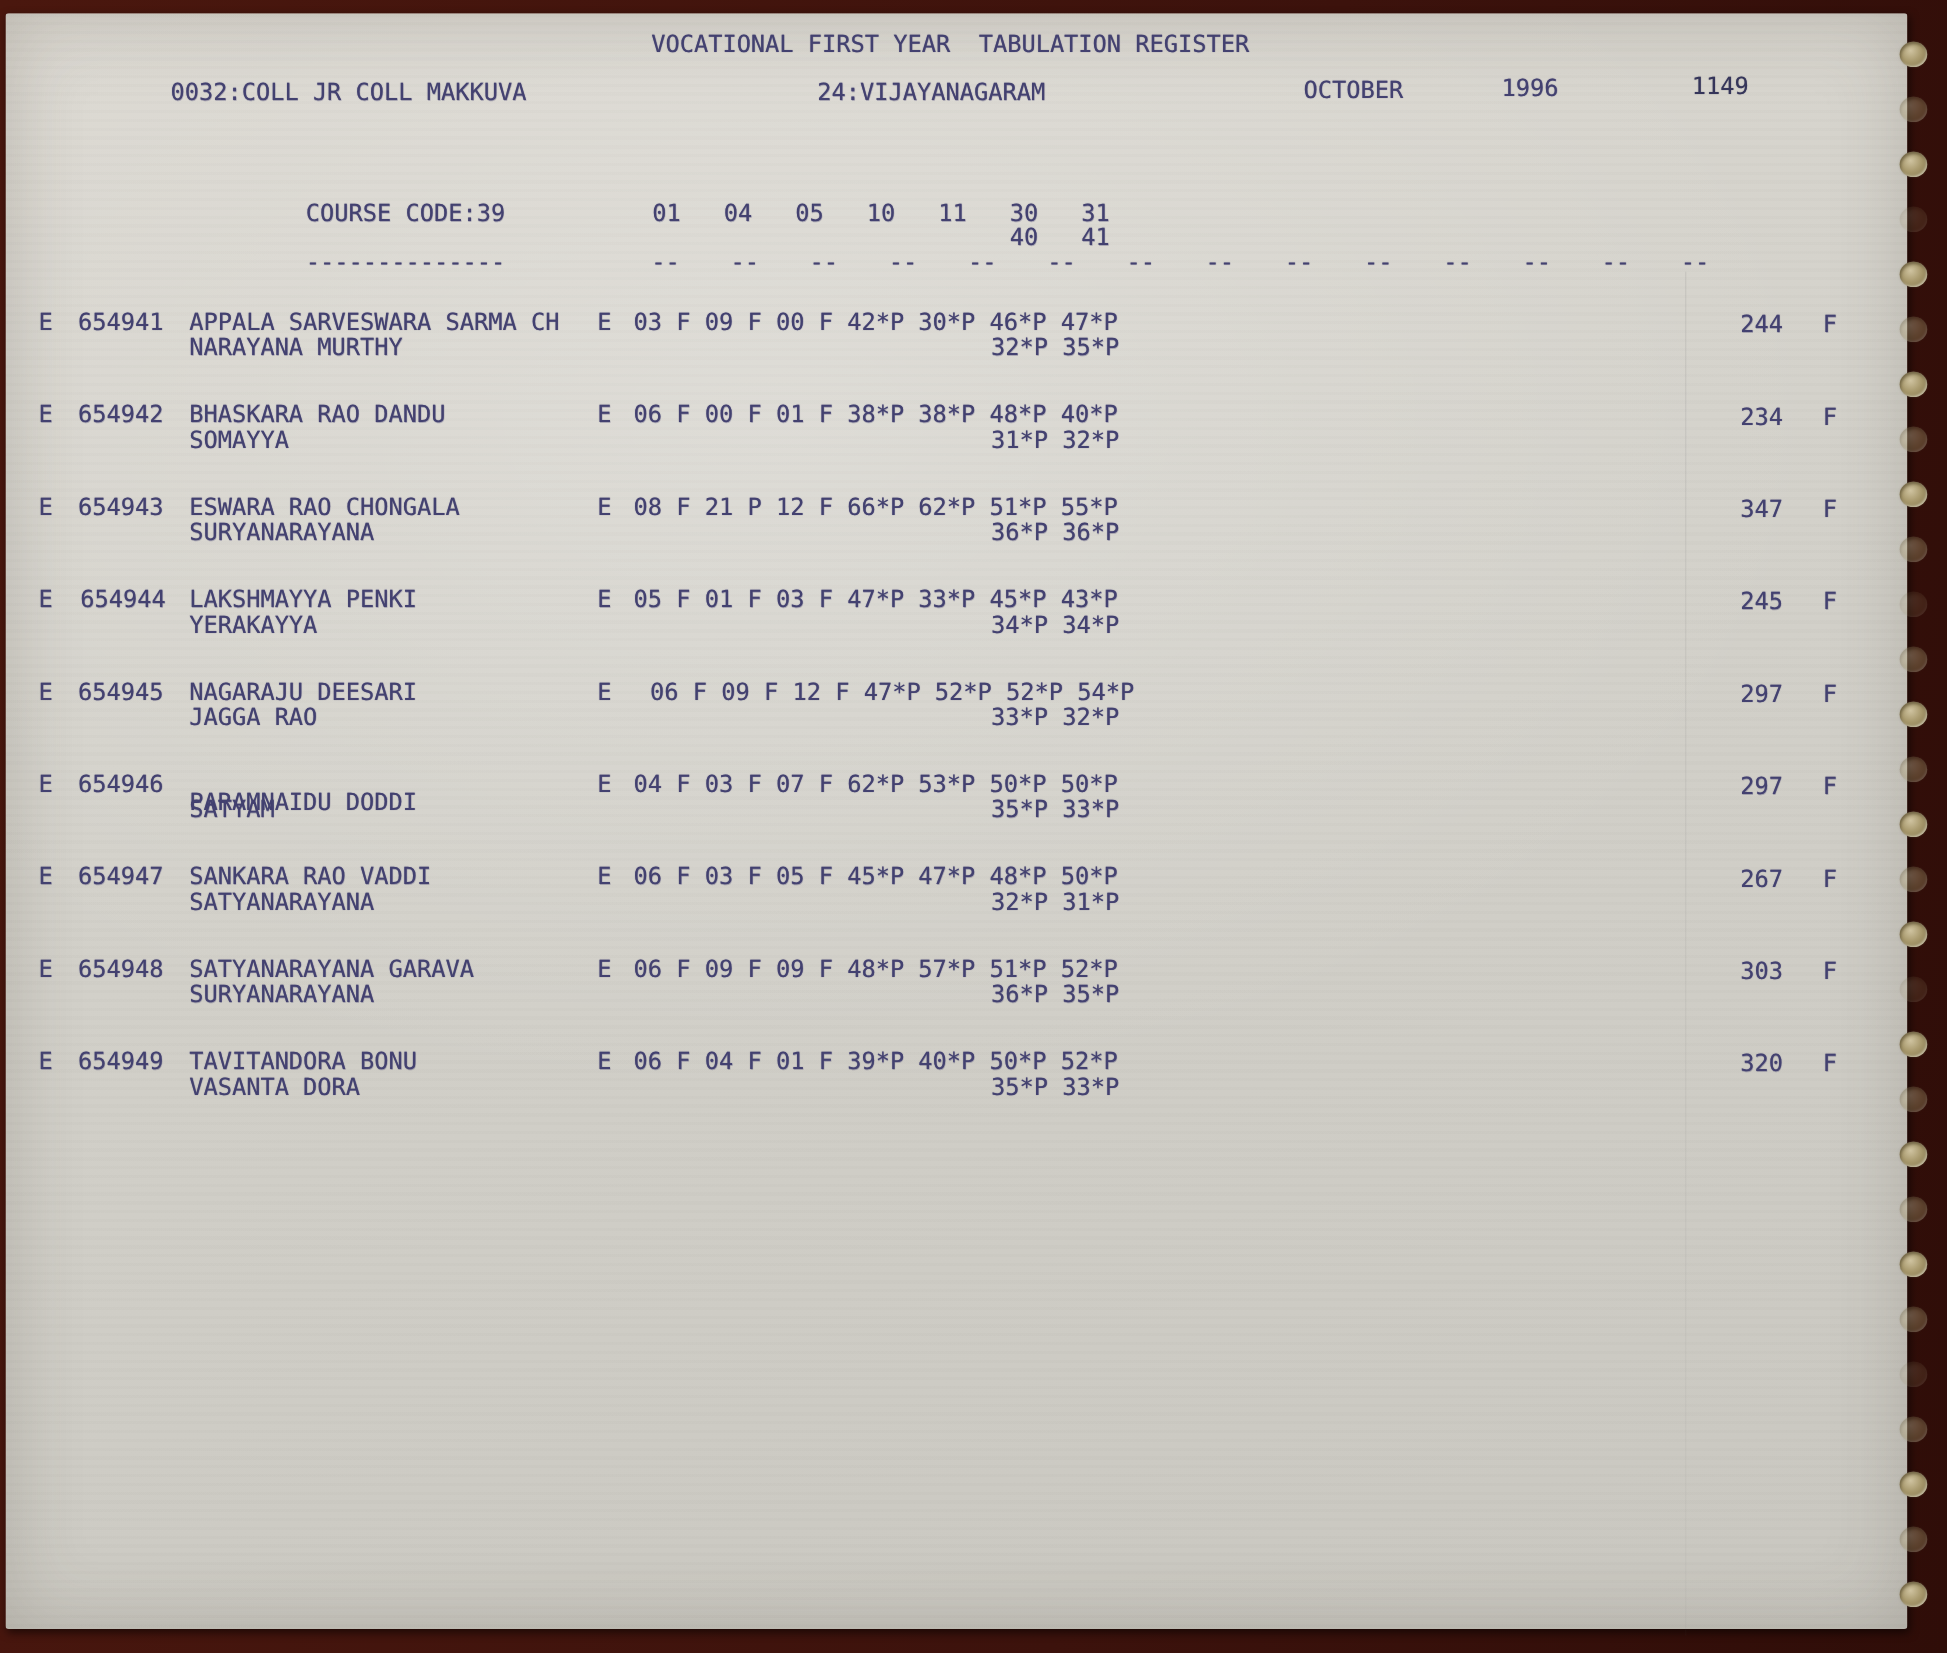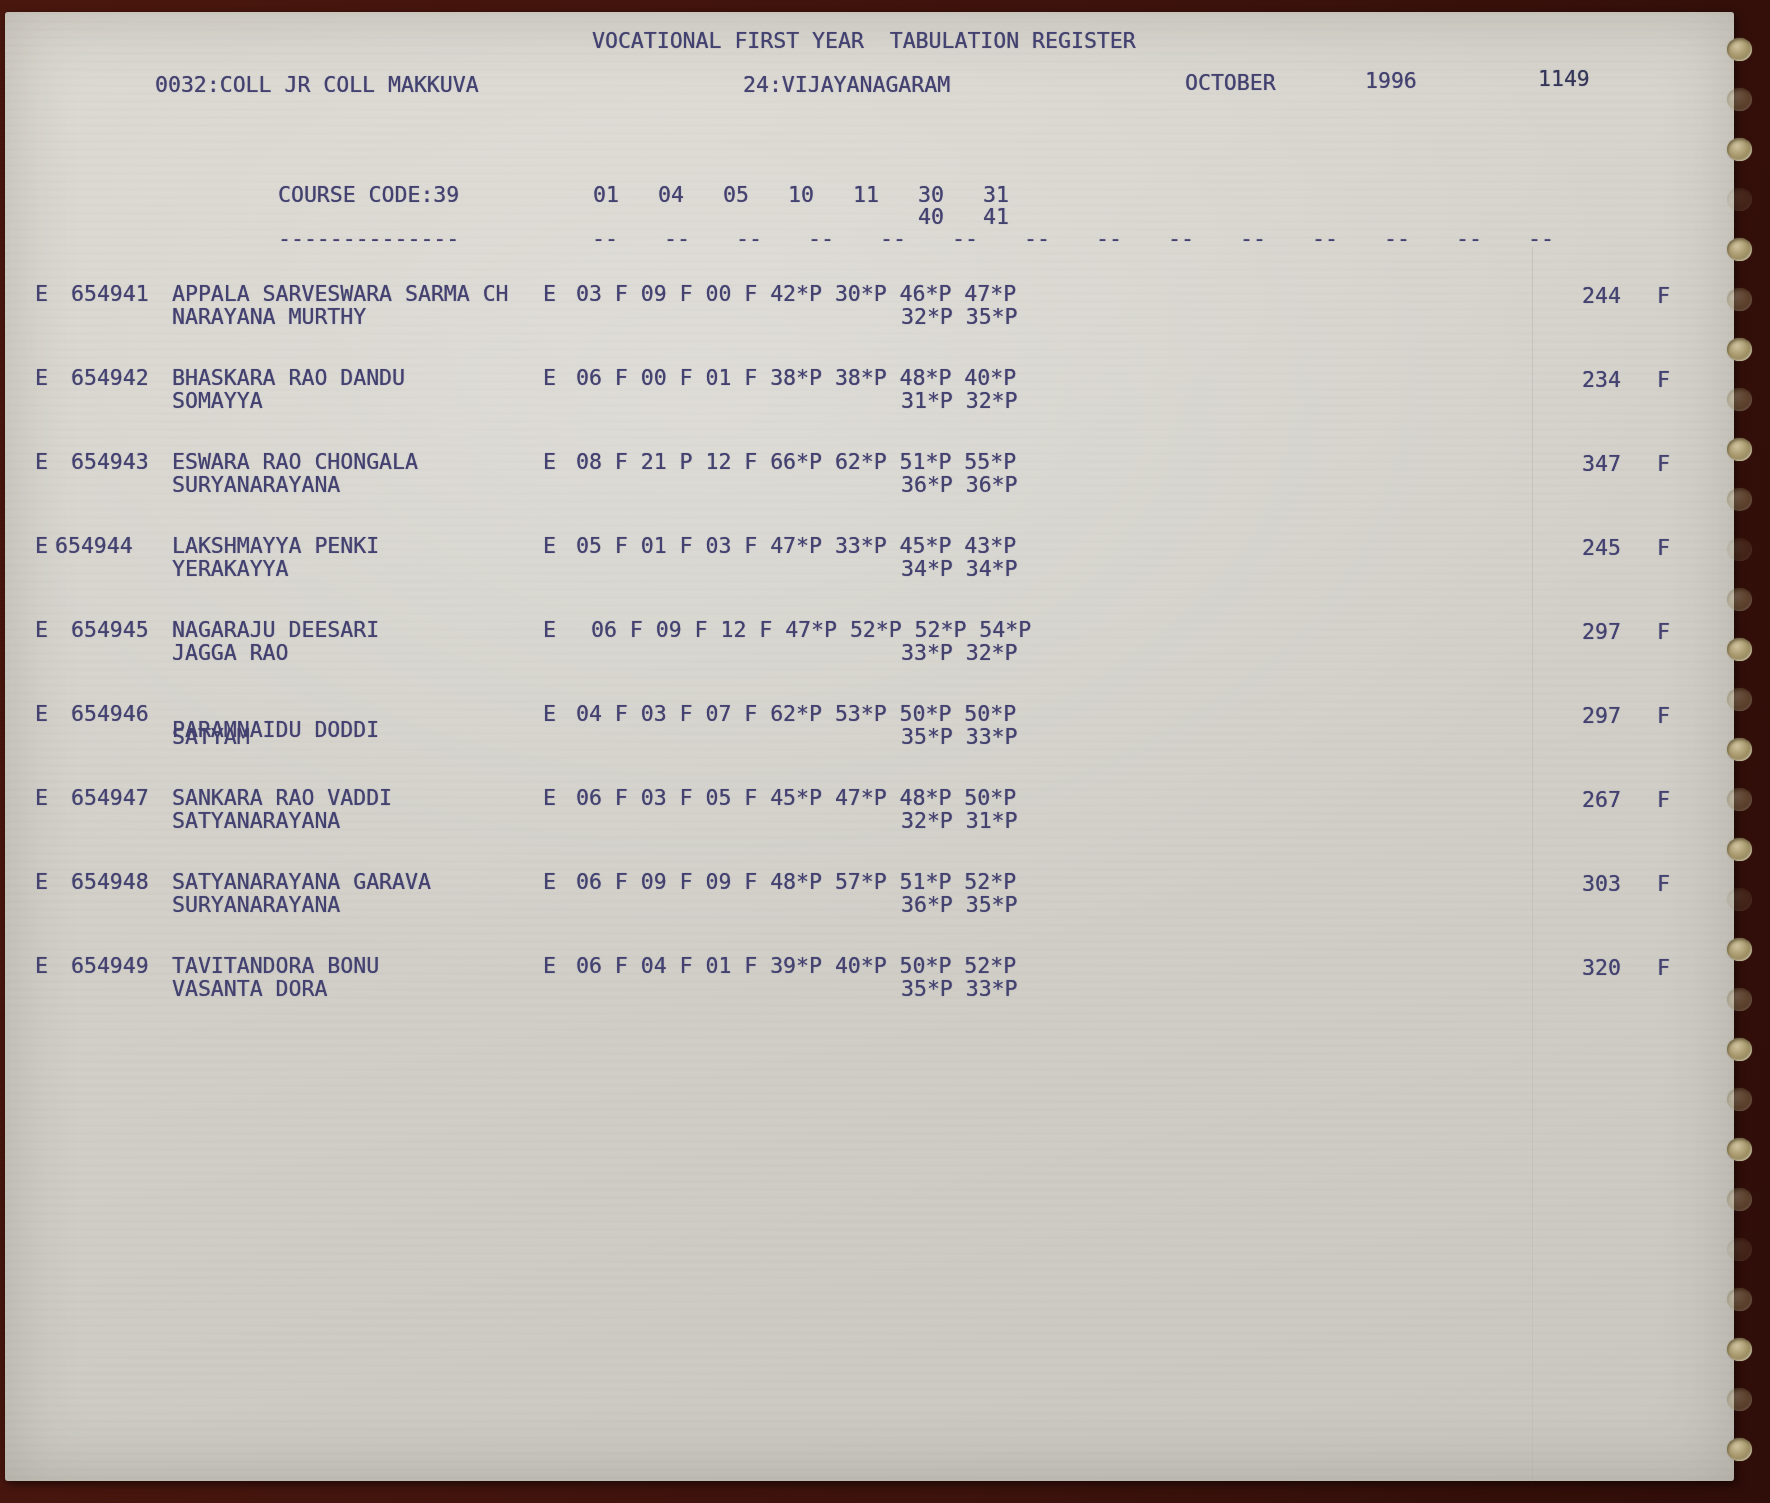--- a/index.html
+++ b/index.html
@@ -87,21 +87,21 @@
       <span class="txt" style="left:167px;top:23px;">SURYANARAYANA</span>
       <span class="txt" style="left:538px;top:0;">E</span>
       <span class="txt" style="left:571px;top:0;">08 F 21 P 12 F 66*P 62*P 51*P 55*P</span>
       <span class="txt" style="left:896px;top:23px;">36*P 36*P</span>
       <span class="txt" style="left:1577px;top:2px;">347</span>
       <span class="txt" style="left:1652px;top:2px;">F</span>
     </div>
 
     <div class="row" style="top:523px;">
       <span class="txt" style="left:30px;top:0;">E</span>
-      <span class="txt" style="left:50px;top:0;text-align:right;">654944</span>
+      <span class="txt" style="left:68px;top:0;text-align:right;">654944</span>
       <span class="txt" style="left:167px;top:0;">LAKSHMAYYA PENKI</span>
       <span class="txt" style="left:167px;top:23px;">YERAKAYYA</span>
       <span class="txt" style="left:538px;top:0;">E</span>
       <span class="txt" style="left:571px;top:0;">05 F 01 F 03 F 47*P 33*P 45*P 43*P</span>
       <span class="txt" style="left:896px;top:23px;">34*P 34*P</span>
       <span class="txt" style="left:1577px;top:2px;">245</span>
       <span class="txt" style="left:1652px;top:2px;">F</span>
     </div>
 
     <div class="row" style="top:607px;">

